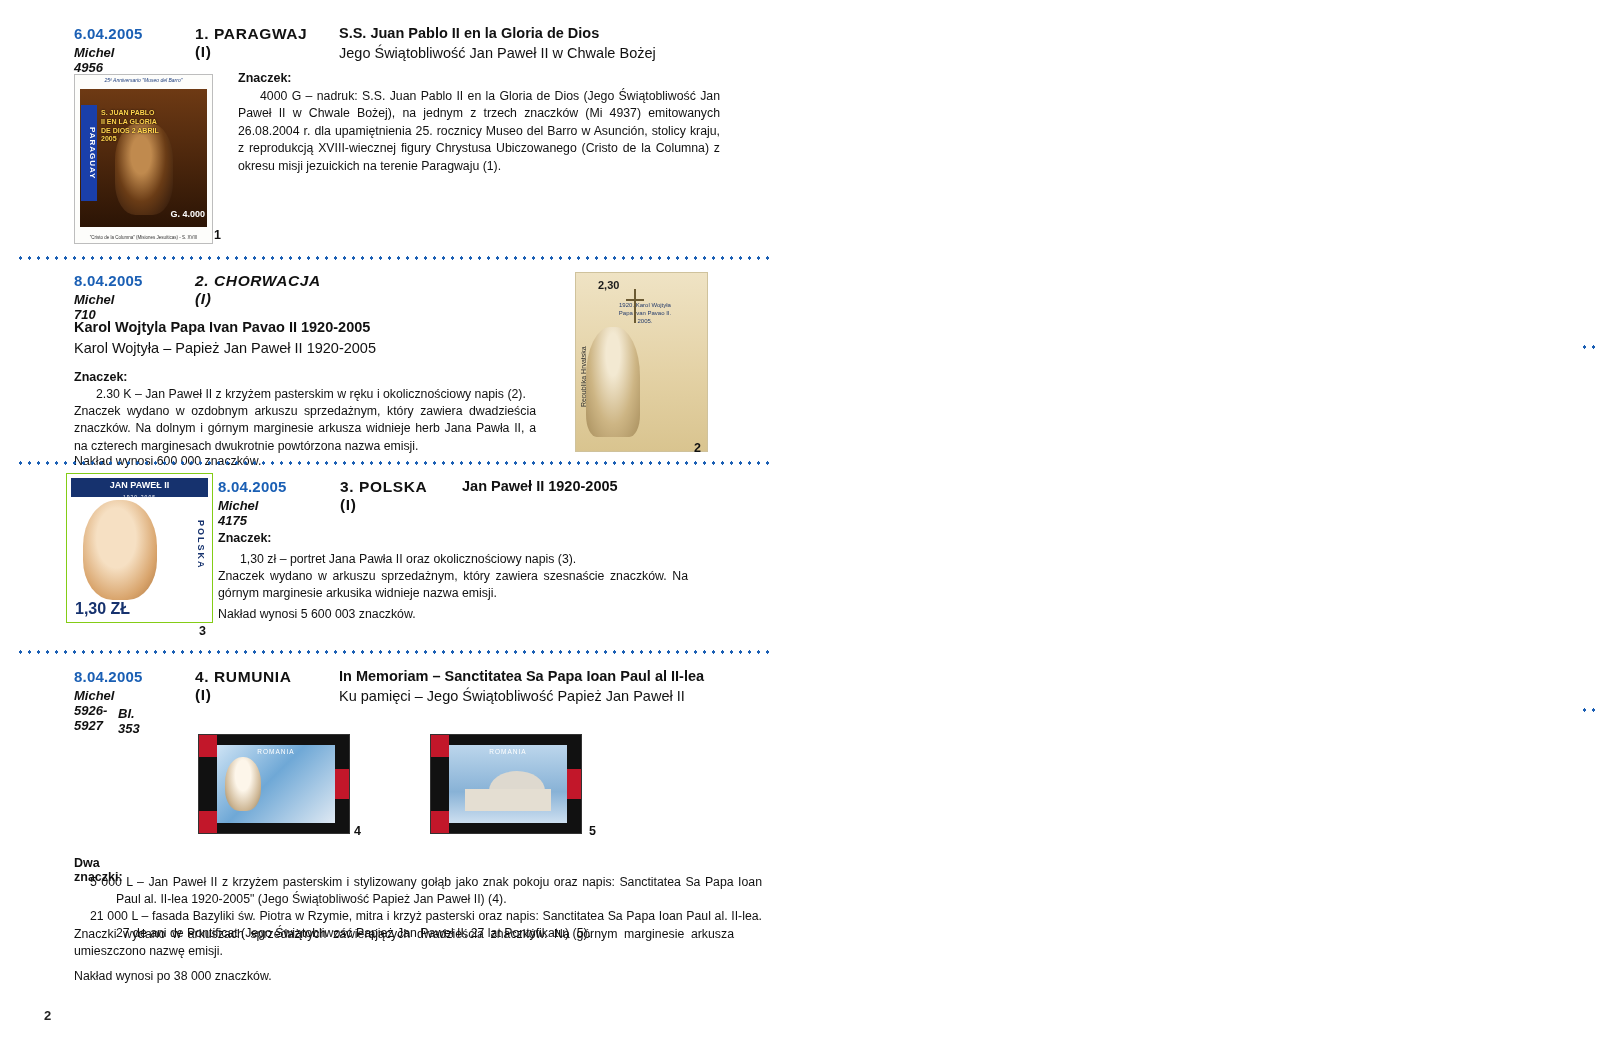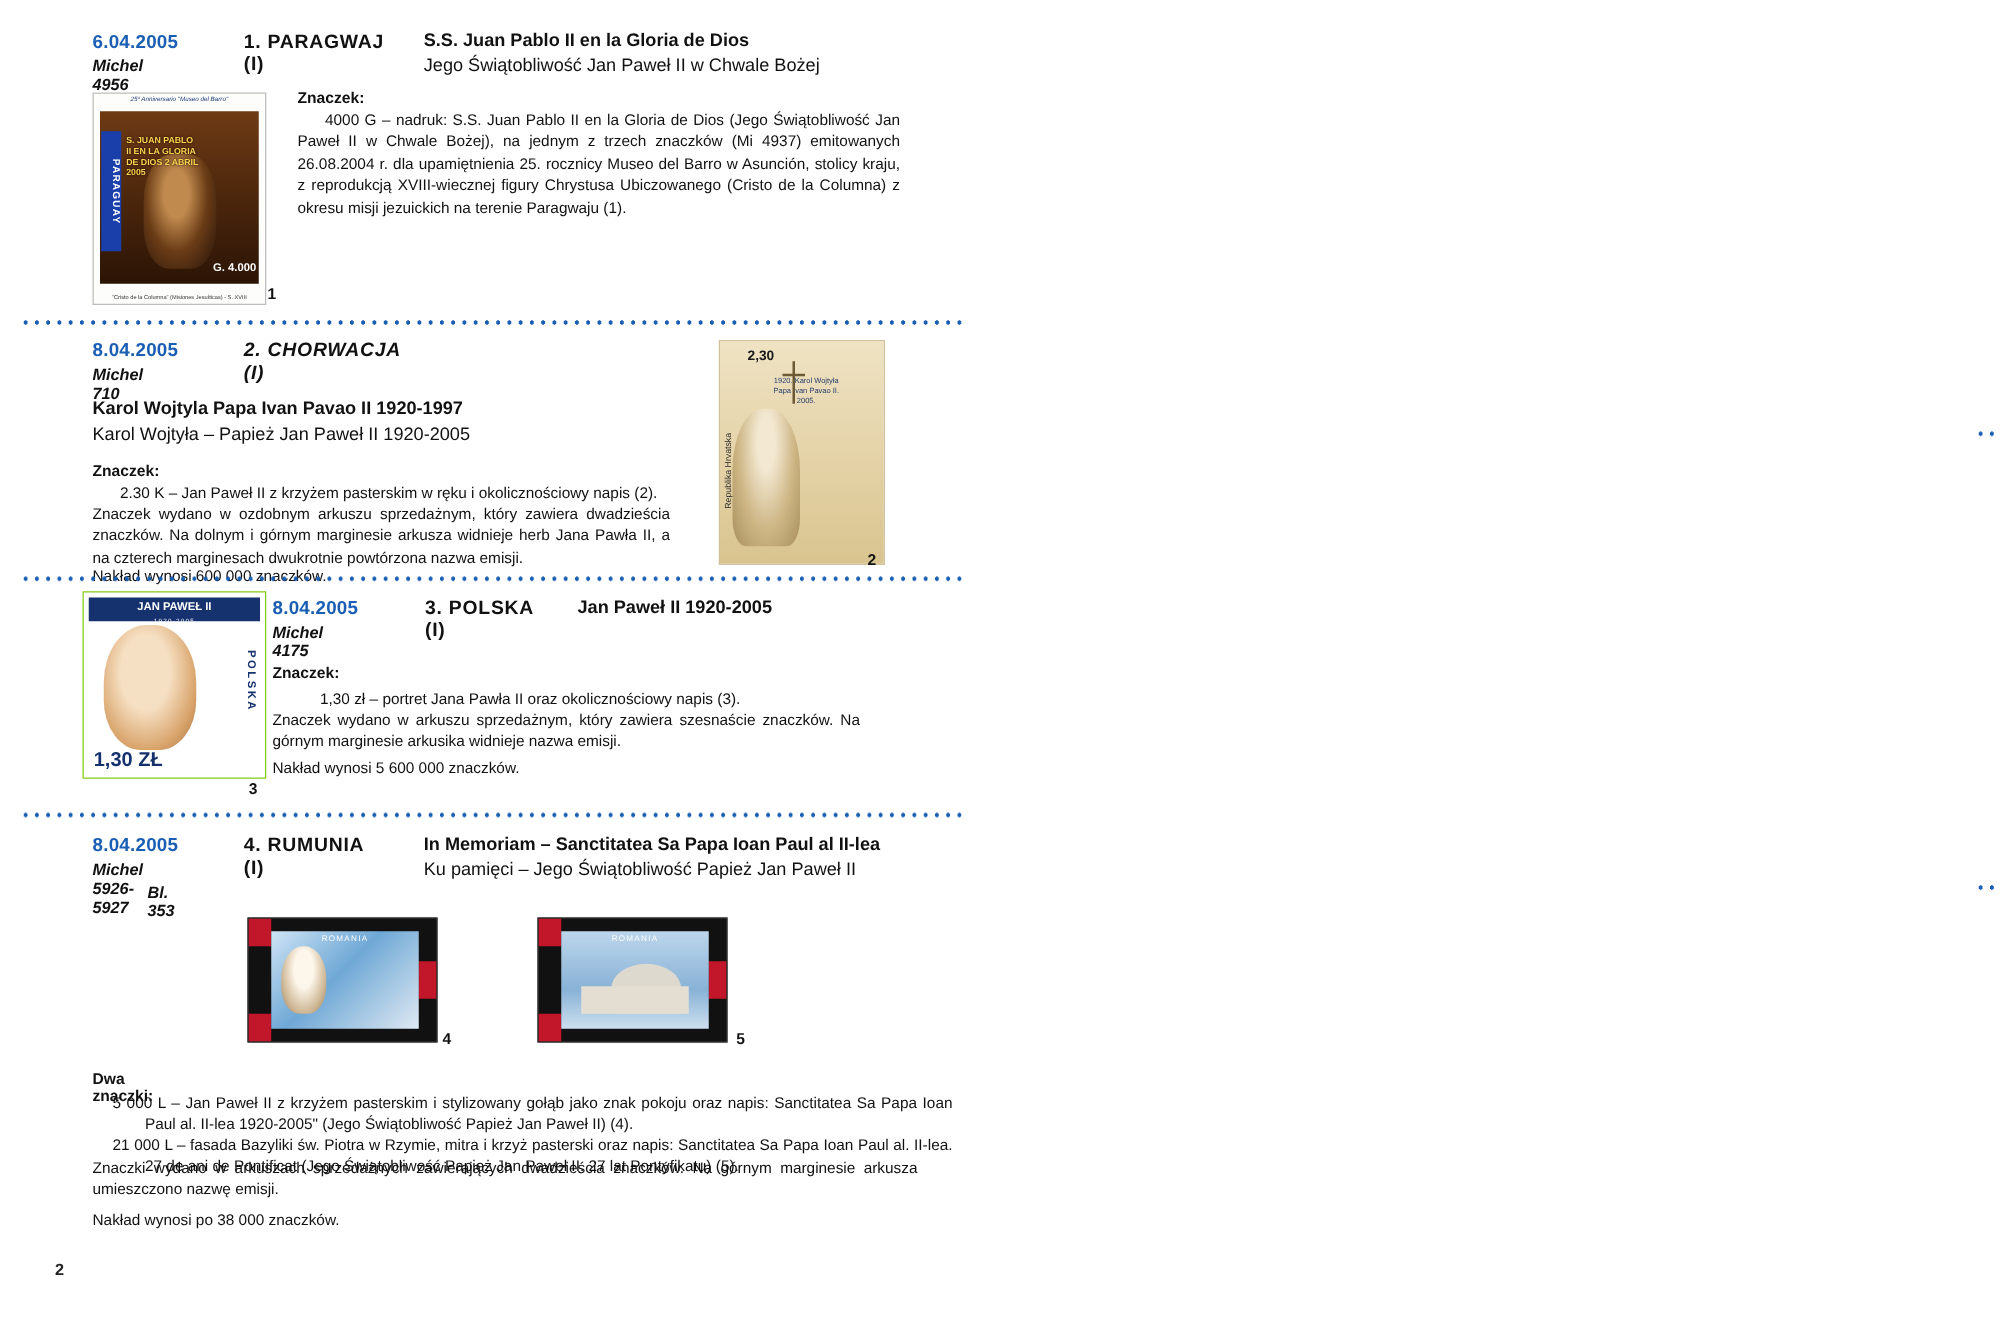--- a/index.html
+++ b/index.html
@@ -110,21 +110,21 @@
     </div>
 
     <div class="dots" style="left:16px;top:256px;width:756px;"></div>
 
     <div class="blk">
       <div class="blk date" style="left:74px;top:272px;">8.04.2005</div>
       <div class="blk" style="left:195px;top:272px;font-style:italic;">
         <span class="country"><span>2.</span>&nbsp;<span>CHORWACJA  (I)</span></span>
       </div>
       <div class="blk michel" style="left:74px;top:292px;">Michel 710</div>
-      <div class="blk title-bold" style="left:74px;top:319px;width:450px;">Karol Wojtyla Papa Ivan Pavao II 1920-1997</div>
+      <div class="blk title-bold" style="left:74px;top:319px;width:450px;">Karol Wojtyla Papa Ivan Pavao II 1920-2005</div>
       <div class="blk title-plain" style="left:74px;top:340px;width:450px;">Karol Wojtyła – Papież Jan Paweł II 1920-2005</div>
       <div class="blk lbl" style="left:74px;top:370px;">Znaczek:</div>
       <div class="blk p" style="left:74px;top:386px;width:462px;text-indent:22px;">2.30 K – Jan Paweł II z krzyżem pasterskim w ręku i okolicznościowy napis (2).</div>
       <div class="blk p" style="left:74px;top:403px;width:462px;">Znaczek wydano w ozdobnym arkuszu sprzedażnym, który zawiera dwadzieścia znaczków. Na dolnym i górnym marginesie arkusza widnieje herb Jana Pawła II, a na czterech marginesach dwukrotnie powtórzona nazwa emisji.</div>
       <div class="blk p" style="left:74px;top:453px;width:462px;">Nakład wynosi 600 000 znaczków.</div>
 
       <div class="stampbox" id="stamp-croatia">
         <div class="val">2,30</div>
         <div class="vtext">Republika Hrvatska</div>
         <div class="txt">1920. Karol Wojtyła Papa Ivan Pavao II. 2005.</div>
@@ -137,23 +137,23 @@
     <div class="dots" style="left:16px;top:461px;width:756px;"></div>
 
     <div class="blk">
       <div class="blk date" style="left:218px;top:478px;">8.04.2005</div>
       <div class="blk" style="left:340px;top:478px;">
         <span class="country"><span>3.</span>&nbsp;<span>POLSKA  (I)</span></span>
       </div>
       <div class="blk title-bold" style="left:462px;top:478px;width:300px;">Jan Paweł II 1920-2005</div>
       <div class="blk michel" style="left:218px;top:498px;">Michel 4175</div>
       <div class="blk lbl" style="left:218px;top:531px;">Znaczek:</div>
-      <div class="blk p" style="left:234px;top:551px;width:470px;text-indent:22px;">1,30 zł – portret Jana Pawła II oraz okolicznościowy napis (3).</div>
+      <div class="blk p" style="left:218px;top:551px;width:470px;text-indent:22px;">1,30 zł – portret Jana Pawła II oraz okolicznościowy napis (3).</div>
       <div class="blk p" style="left:218px;top:568px;width:470px;">Znaczek wydano w arkuszu sprzedażnym, który zawiera szesnaście znaczków. Na górnym marginesie arkusika widnieje nazwa emisji.</div>
-      <div class="blk p" style="left:218px;top:606px;width:470px;">Nakład wynosi 5 600 000 znaczków.</div>
+      <div class="blk p" style="left:218px;top:606px;width:470px;">Nakład wynosi 5 600 003 znaczków.</div>
 
       <div class="stampbox" id="stamp-polska">
         <div class="band">
           <span>JAN PAWEŁ II</span>
           <small>1920-2005</small>
         </div>
         <div class="face"></div>
         <div class="pl">POLSKA</div>
         <div class="val">1,30 ZŁ</div>
       </div>

